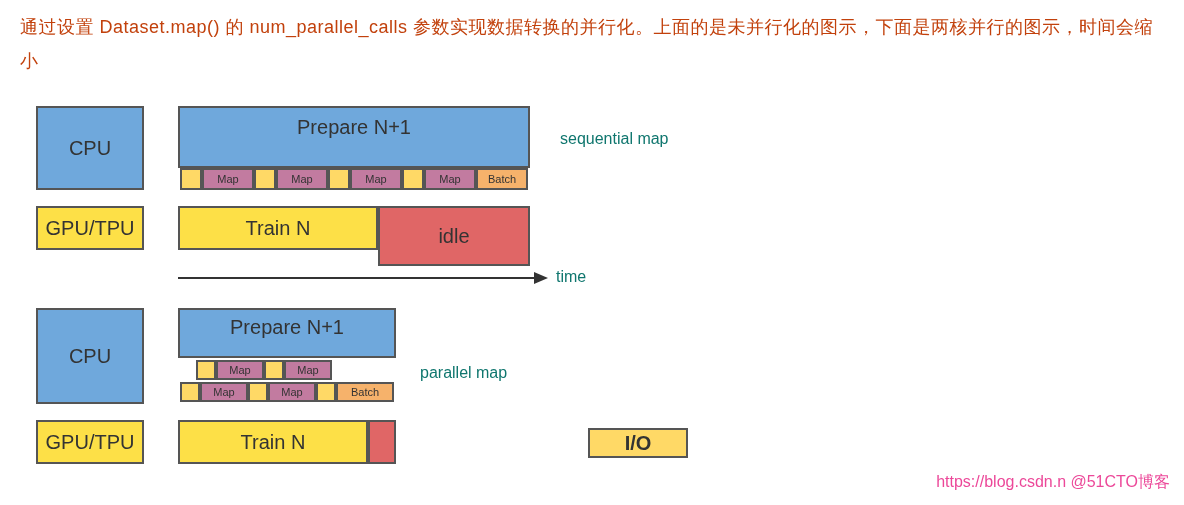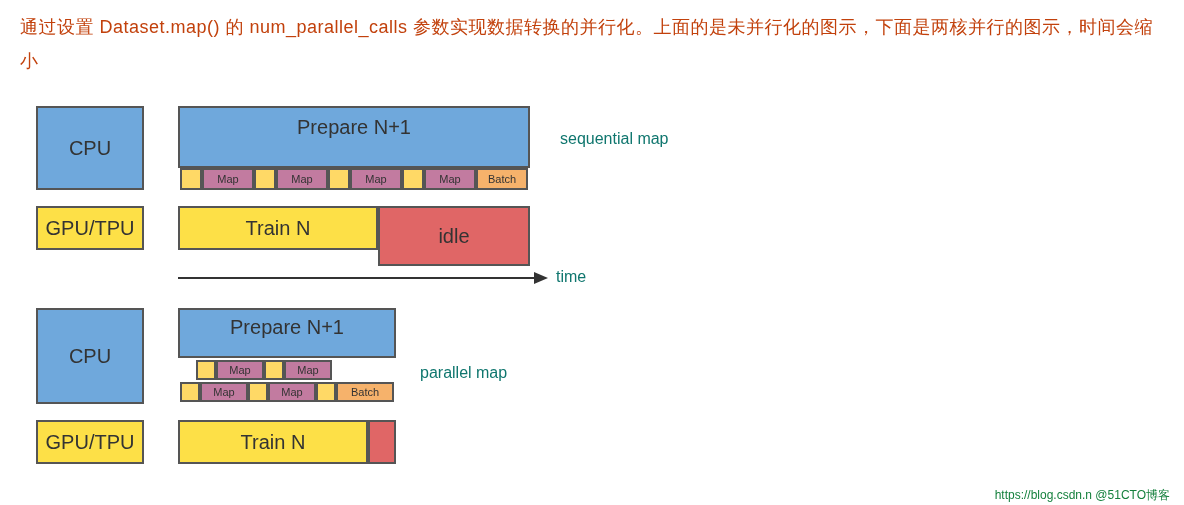--- a/index.html
+++ b/index.html
@@ -42,24 +42,24 @@
   .orange { background: #f6b26b; }
   .label {
     position: absolute;
     font-size: 16px;
     color: #0f766e;
     font-family: Arial, sans-serif;
   }
   .small { font-size: 11px; }
   .watermark {
     position: absolute;
-    bottom: 1px;
+    bottom: 12px;
     right: 14px;
-    color: #15803d;
-    font-size: 12px;
+    color: #ec4899;
+    font-size: 16px;
   }
   svg.arrow { position: absolute; }
 </style>
 </head>
 <body>
 
 <div class="desc">通过设置 Dataset.map() 的 num_parallel_calls 参数实现数据转换的并行化。上面的是未并行化的图示，下面是两核并行的图示，时间会缩小</div>
 
 <div class="diagram">
 
@@ -144,16 +144,19 @@
     </div>
 
   <div class="block green" style="left:16px; top:322px; width:108px; height:44px;">
     <span>GPU/TPU</span>
   </div>
   <div class="block green" style="left:158px; top:322px; width:190px; height:44px;">
     <span>Train N</span>
   </div>
   <div class="block red" style="left:348px; top:322px; width:28px; height:44px;"></div>
 
+  <div class="block yellow" style="left:568px; top:330px; width:100px; height:30px; font-weight:bold;">
+    <span>I/O</span>
+  </div>
 
 </div>
 
 <div class="watermark">https://blog.csdn.n @51CTO博客</div>
 
 </body></html>

